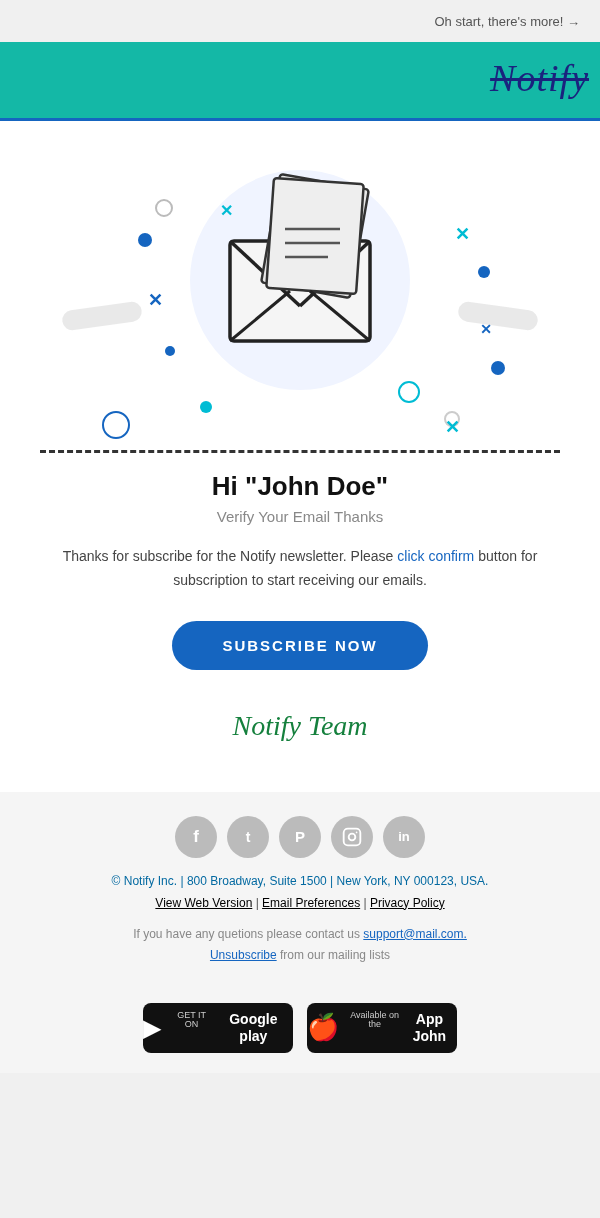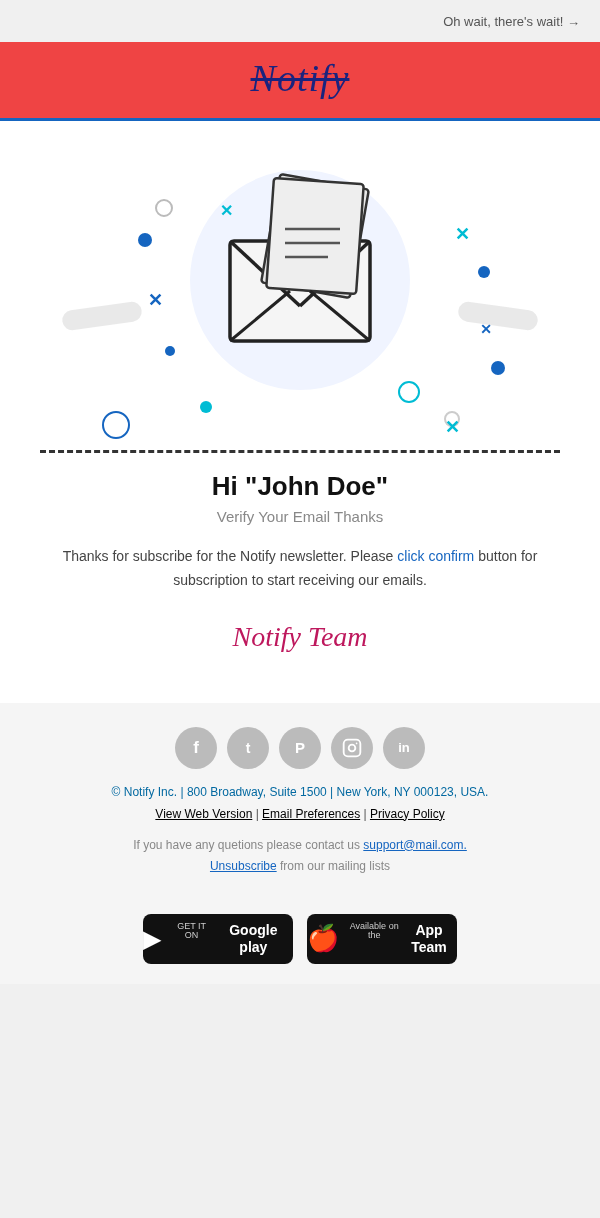--- a/index.html
+++ b/index.html
@@ -15,23 +15,23 @@
       text-align: right;
       padding: 12px 20px;
     }
     .top-bar a {
       color: #555;
       font-size: 13px;
       text-decoration: none;
     }
 
     .logo-area {
-      background: #ef4444;
-      text-align: center;
-      padding: 14px 0 18px;
+      background: #14b8a6;
+      text-align: right;
+      padding: 14px 11px 18px;
     }
     .logo-text {
       font-family: 'Georgia', serif;
       font-style: italic;
       font-size: 38px;
       color: #1a237e;
       text-decoration: line-through;
       text-decoration-color: #1a237e;
       letter-spacing: 1px;
     }
@@ -142,21 +142,21 @@
       text-decoration: none;
       cursor: pointer;
       border: none;
       margin-bottom: 30px;
     }
 
     .signature {
       font-family: 'Georgia', serif;
       font-style: italic;
       font-size: 28px;
-      color: #be185d;
+      color: #15803d;
       margin-top: 10px;
     }
 
     
     .footer {
       background: #f5f5f5;
       text-align: center;
       padding: 24px 20px 20px;
     }
 
@@ -250,21 +250,21 @@
     }
 
     .app-btn-icon {
       font-size: 24px;
     }
   </style>
 </head>
 <body>
 
 <div class="top-bar">
-  <a href="#">Oh wait, there's wait! →</a>
+  <a href="#">Oh start, there's more! →</a>
 </div>
 
 <div class="logo-area">
   <div class="logo-text">Notify</div>
 </div>
 
 <div class="blue-divider"></div>
 
 <div class="main-card">
 
@@ -318,20 +318,21 @@
 
     <div class="dashed-line"></div>
   </div>
 
   <div class="content-section">
     <h1 class="greeting">Hi "John Doe"</h1>
     <p class="subtitle">Verify Your Email Thanks</p>
     <p class="body-text">
       <span>Thanks for subscribe for the Notify newsletter. Please </span><a href="#">click confirm</a><span> button for subscription to start receiving our emails.</span>
     </p>
+    <button class="subscribe-btn">SUBSCRIBE NOW</button>
     <div class="signature">Notify Team</div>
   </div>
 </div>
 
 <div class="footer">
 
   <div class="social-icons">
     <a class="social-icon" href="#" style="background:#bbb;font-weight:bold;font-size:17px;">f</a>
     <a class="social-icon" href="#" style="background:#bbb;font-size:14px;font-weight:bold;">t</a>
     <a class="social-icon" href="#" style="background:#bbb;font-size:15px;font-weight:bold;">P</a>
@@ -366,18 +367,18 @@
       <span class="app-btn-icon">▶</span>
       <div class="app-btn-text">
         <span class="app-btn-small">GET IT ON</span>
         <span class="app-btn-big">Google play</span>
       </div>
     </a>
     <a class="app-btn" href="#">
       <span class="app-btn-icon" style="font-size:26px;">🍎</span>
       <div class="app-btn-text">
         <span class="app-btn-small">Available on the</span>
-        <span class="app-btn-big">App Team</span>
+        <span class="app-btn-big">App John</span>
       </div>
     </a>
   </div>
 
 </div>
 
 </body></html>

